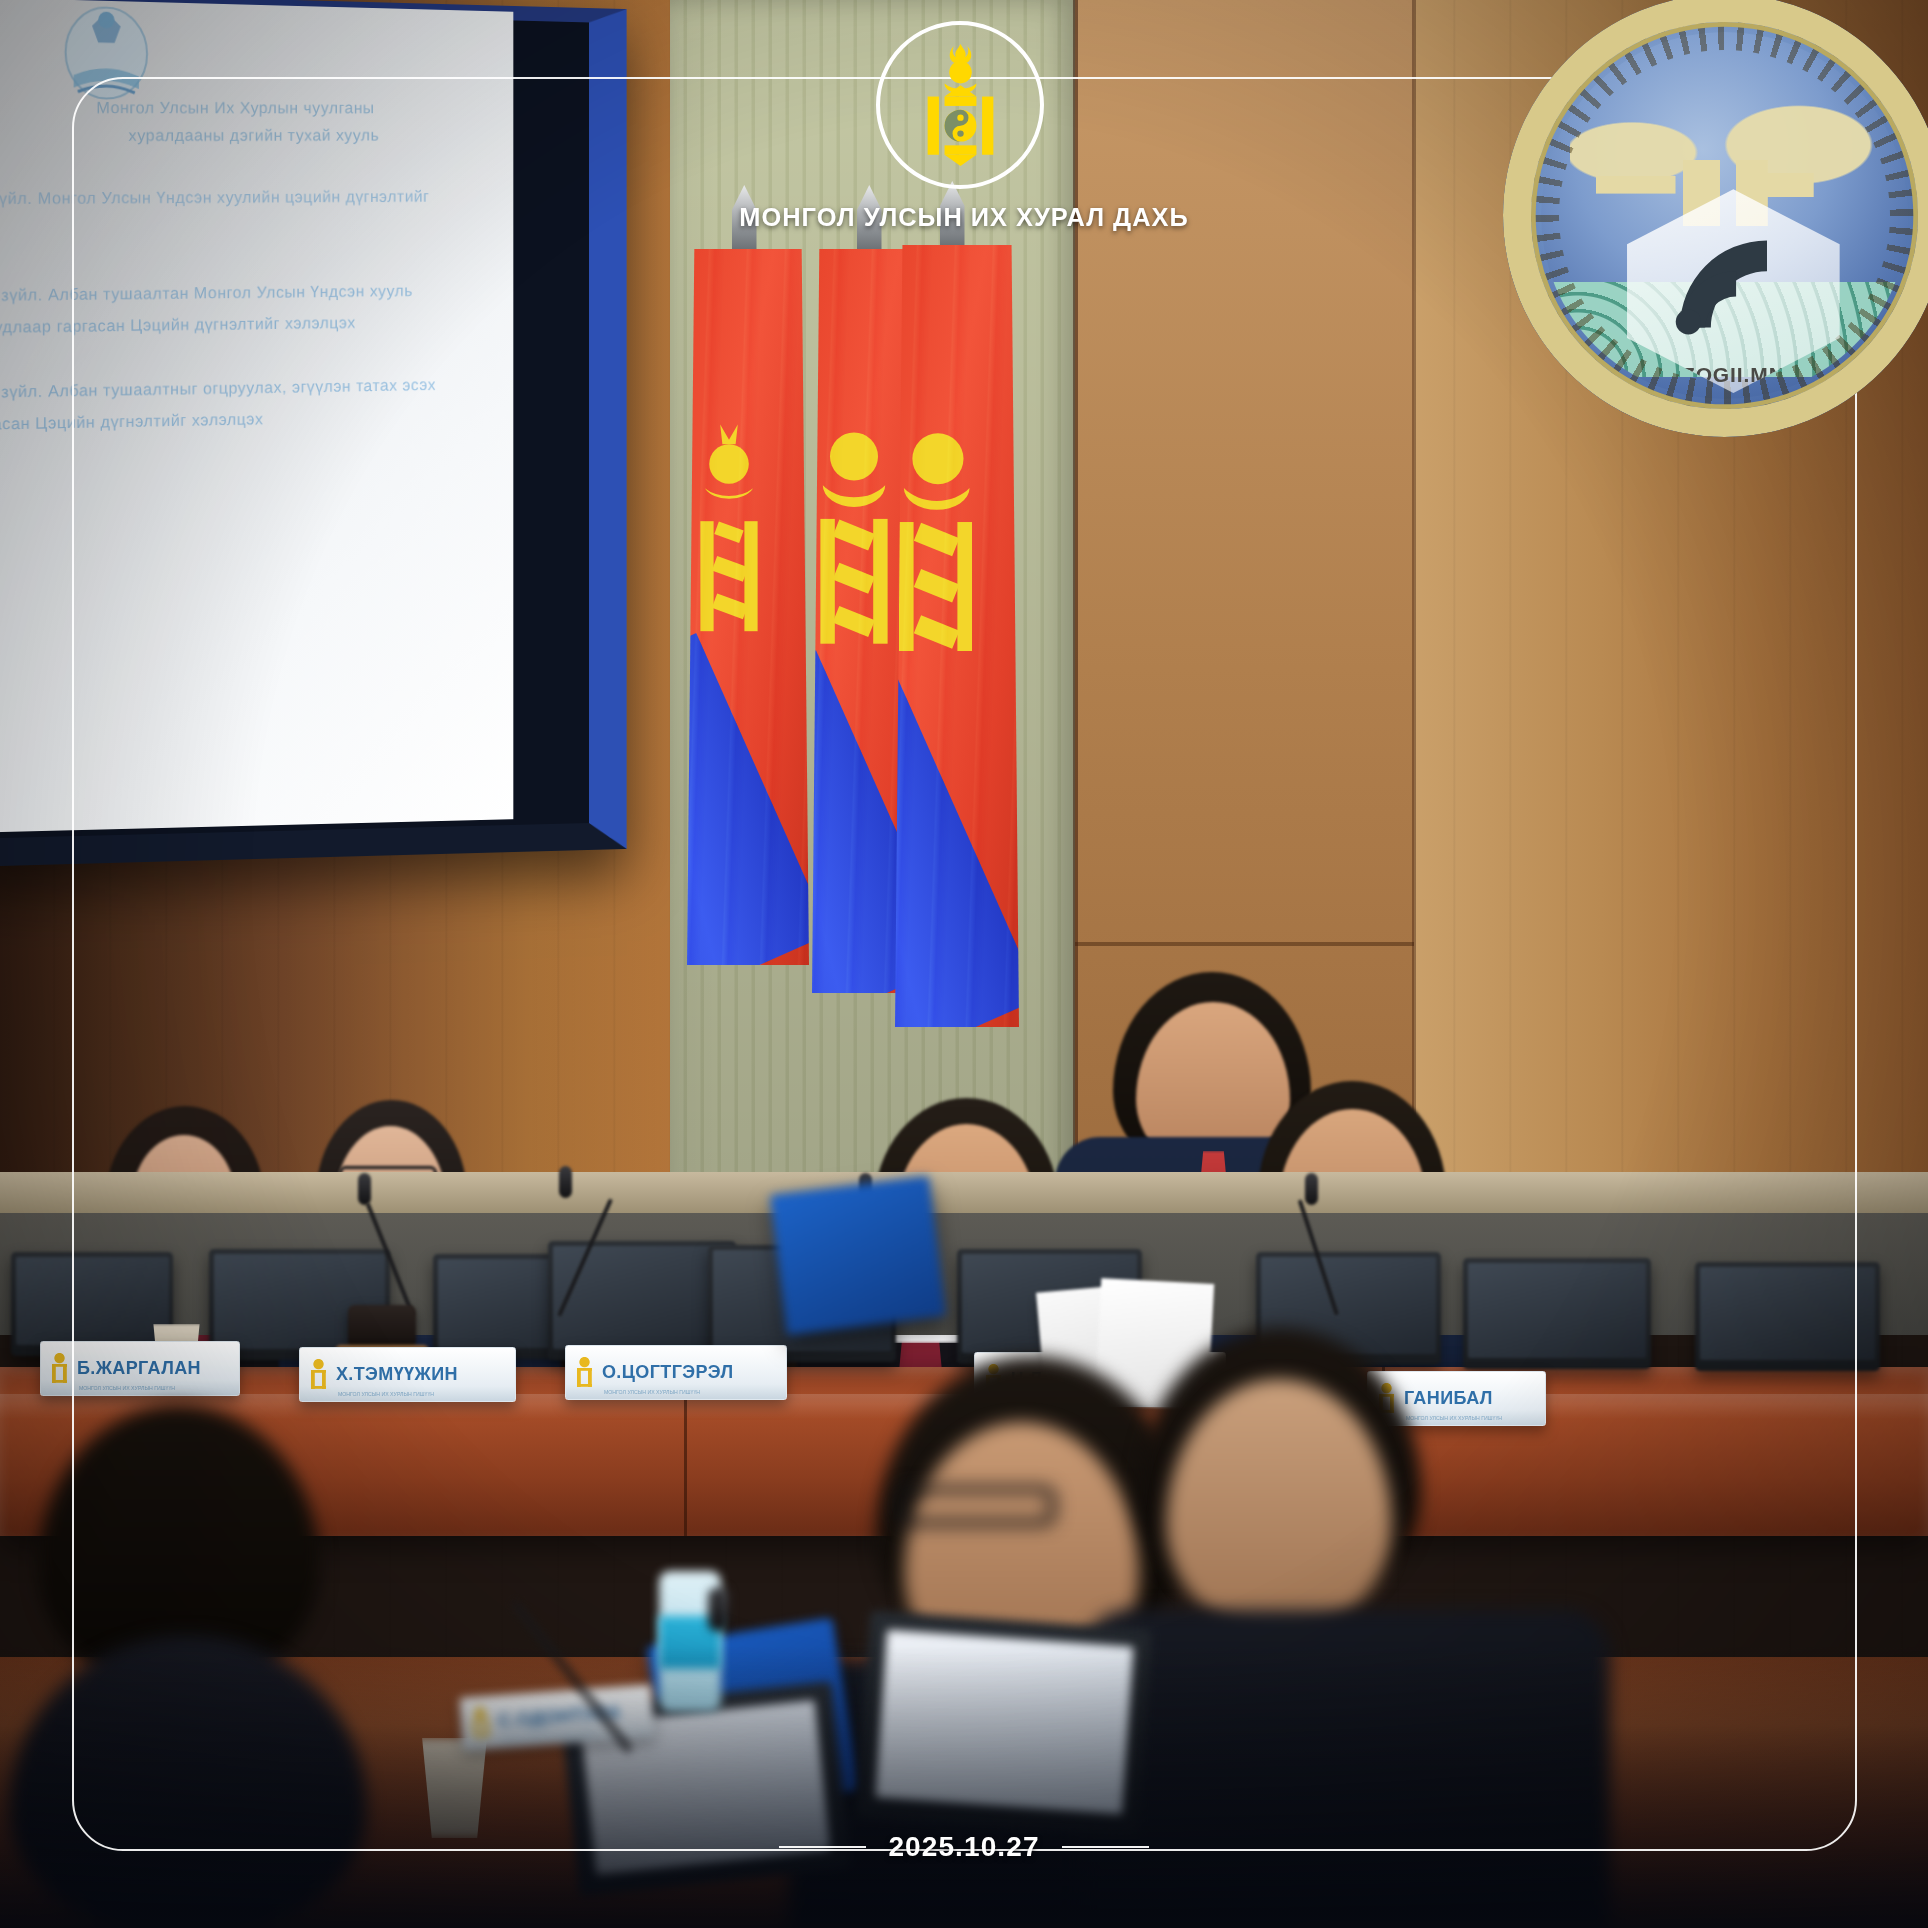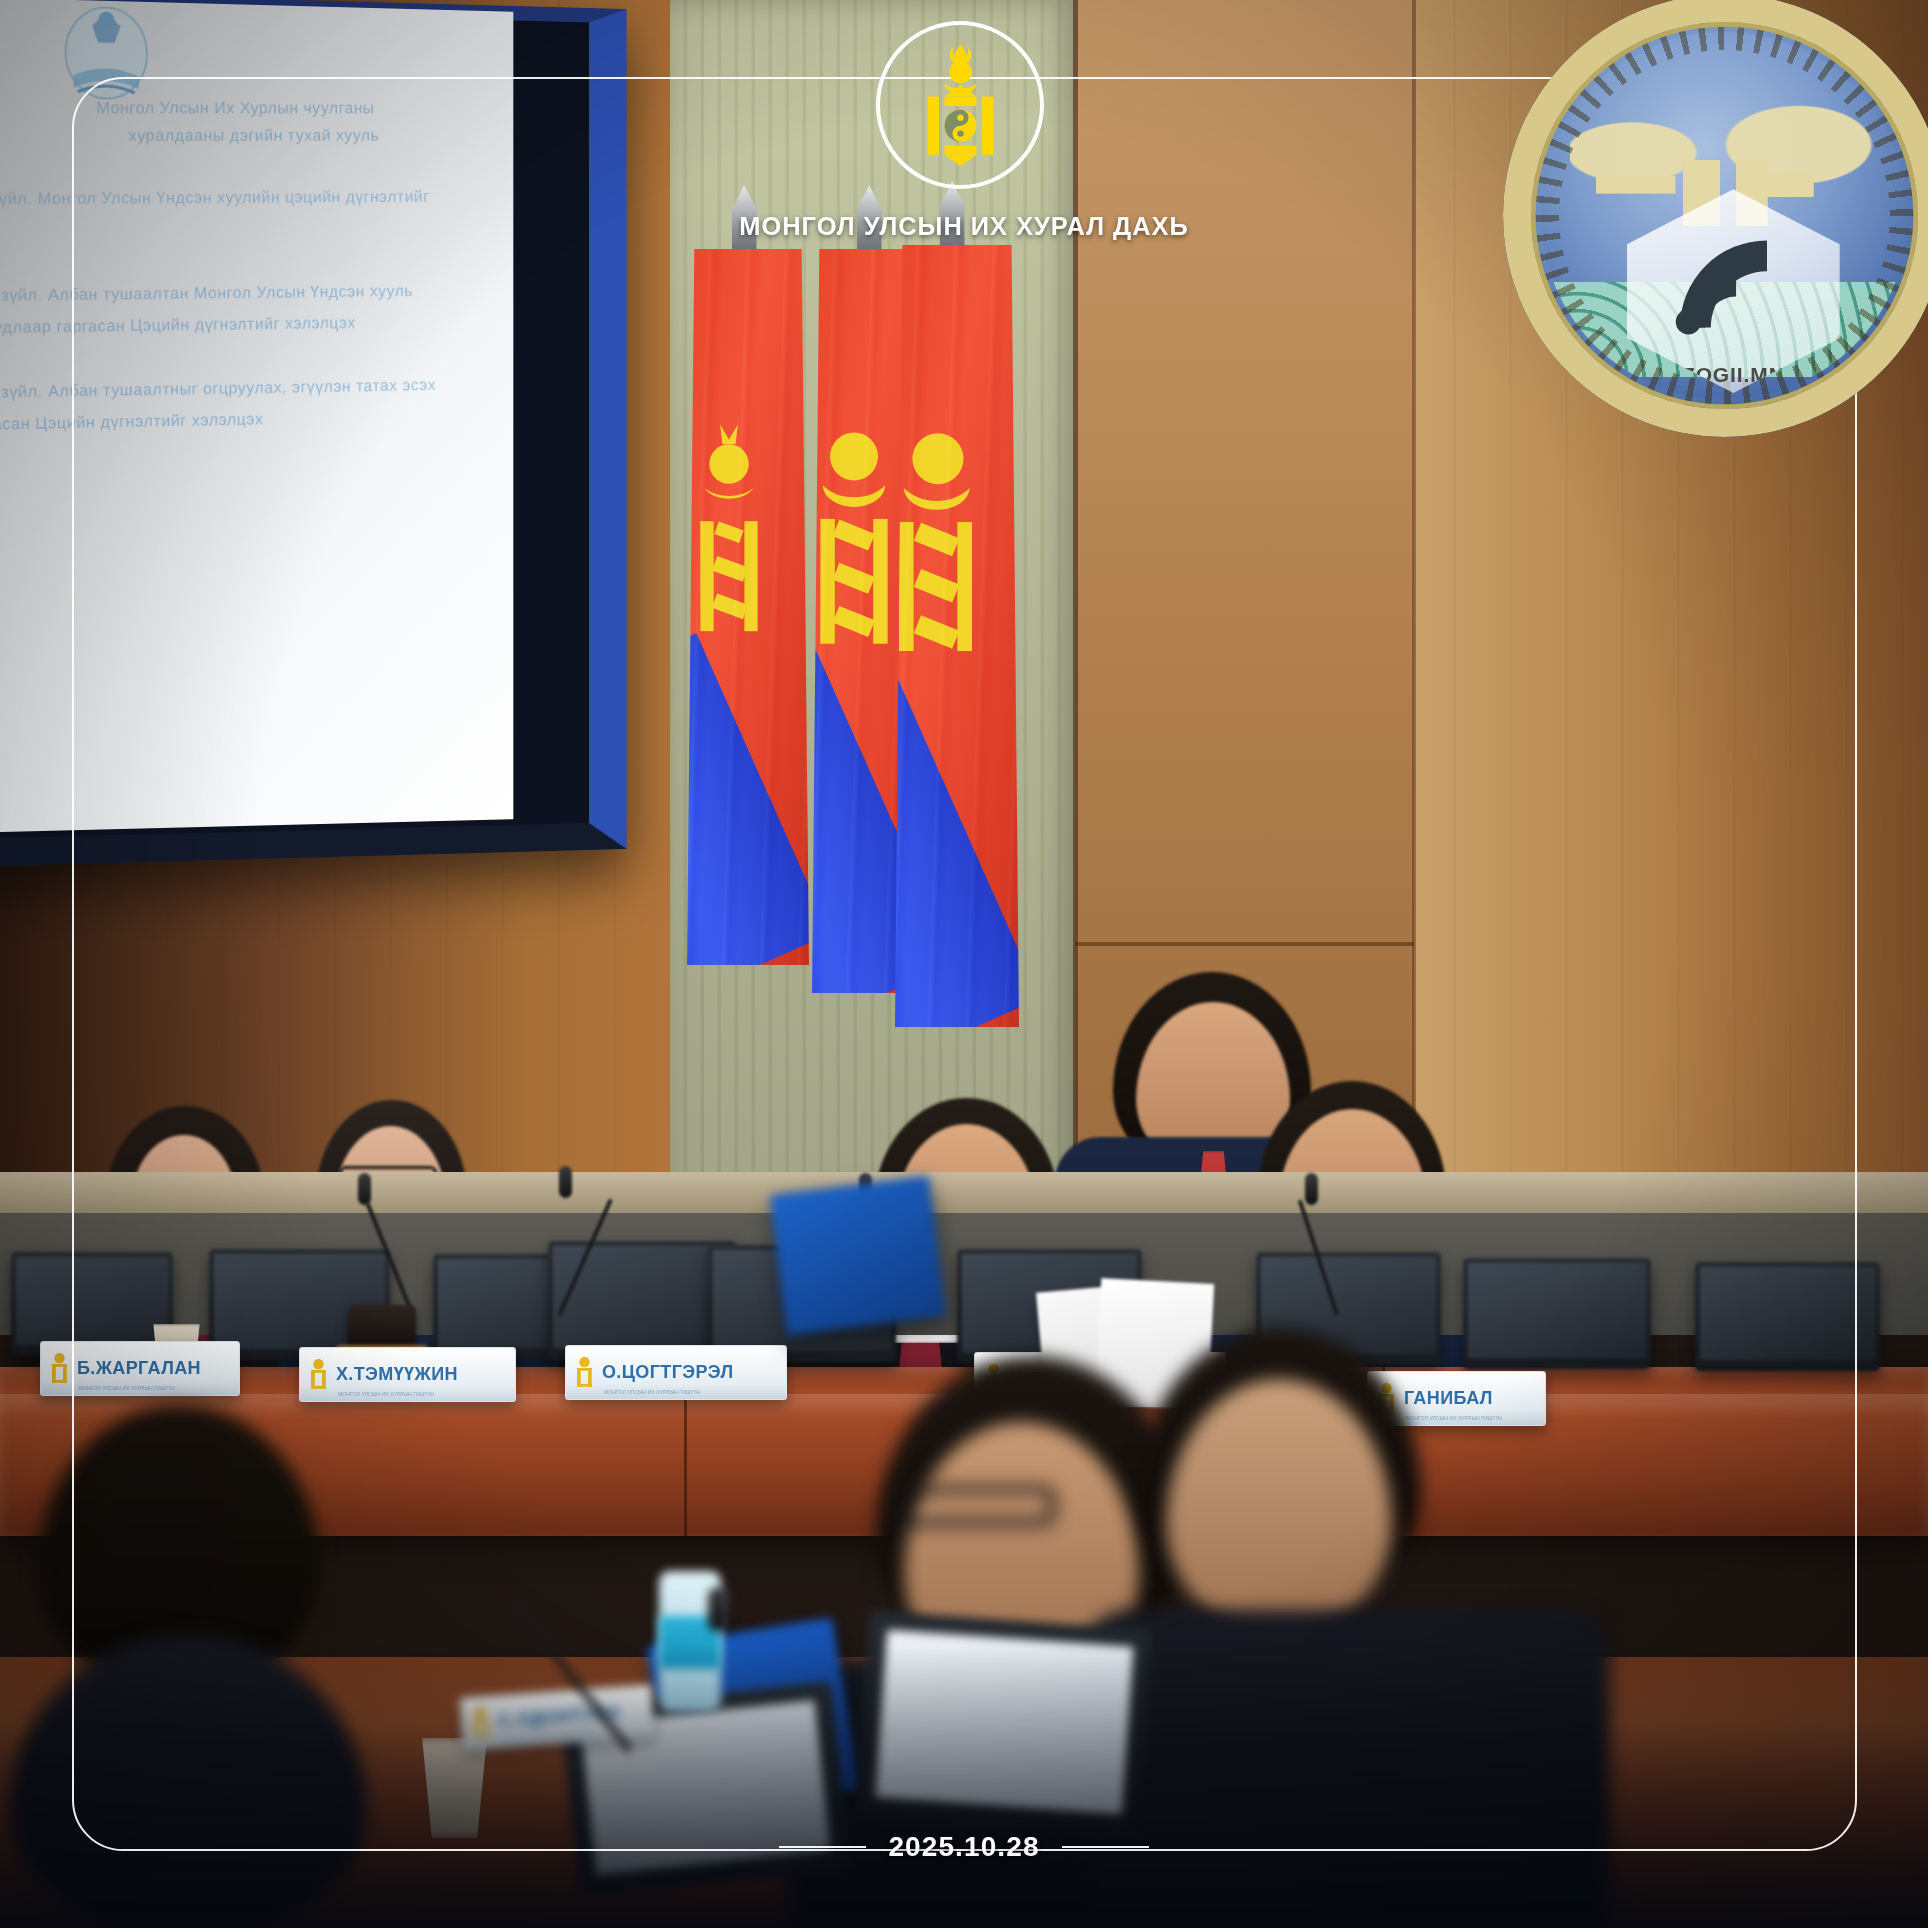--- a/index.html
+++ b/index.html
@@ -249,21 +249,20 @@
     background:transparent;
     display:flex; align-items:center; justify-content:center;
   }
   .soyombo-white { width:81px; height:122px; }
 
   .brand-title {
     position:absolute; left:0; top:202px; width:1928px;
     text-align:center; color:#ffffff;
     font-size:25.4px; font-weight:bold; letter-spacing:1px; line-height:1.25;
     text-shadow:0 1.9px 5.6px rgba(0,0,0,.55);
-    margin-top:9px;
   }
 
   .gerege {
     position:absolute; left:1503px; top:-5.6px; width:443px; height:443px;
     border-radius:50%;
     overflow:hidden;
   }
   .gerege-ring {
     position:absolute; inset:0; border-radius:50%;
     background:radial-gradient(circle at 42% 34%, #93aed6 0%, #6f91c6 42%, #4a6ba8 72%, #2f4c85 100%);
@@ -662,18 +661,18 @@
         <path d="M12 78 A62 62 0 0 1 74 16 L74 38 A40 40 0 0 0 34 78 Z" fill="#2e3a44"></path>
         <path d="M12 78 A40 40 0 0 1 52 38 L52 56 A22 22 0 0 0 30 78 Z" fill="#2e3a44"></path>
         <circle cx="18" cy="74" r="9" fill="#2e3a44"></circle>
       </svg>
       <span class="wm-text">ZOGII.MN</span>
     </div>
   </div>
 
   <div class="date-badge">
     <span class="d-line"></span>
-    <span class="d-text">2025.10.28</span>
+    <span class="d-text">2025.10.27</span>
     <span class="d-line"></span>
   </div>
 
 </div>
 
 
 </body></html>

